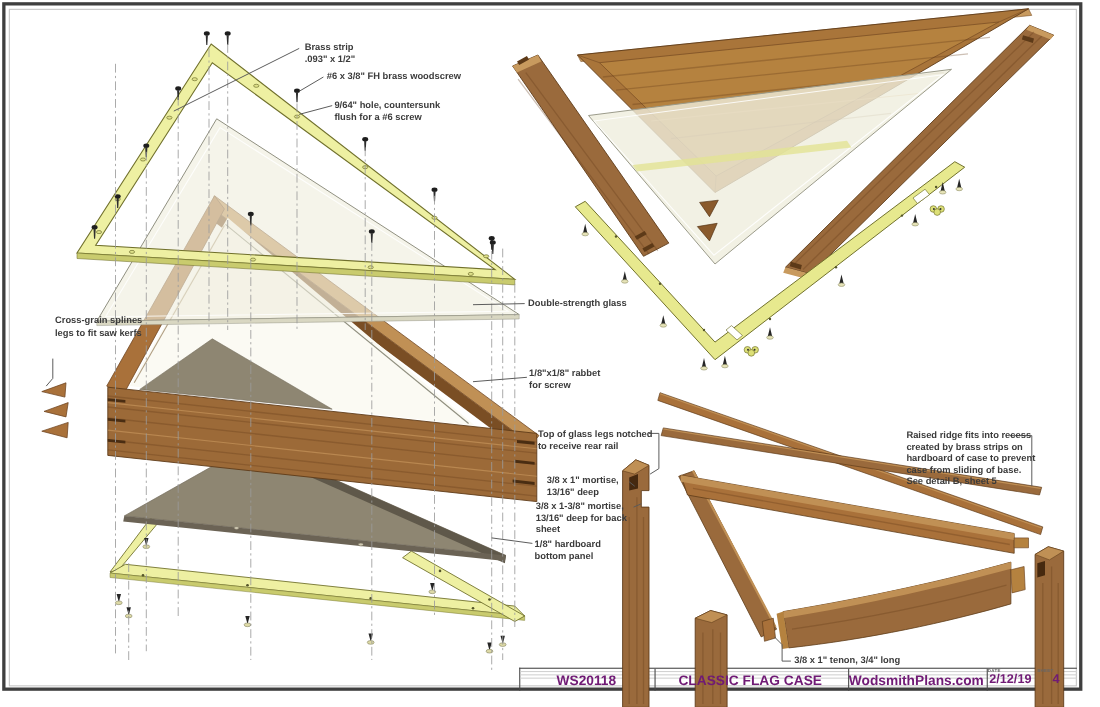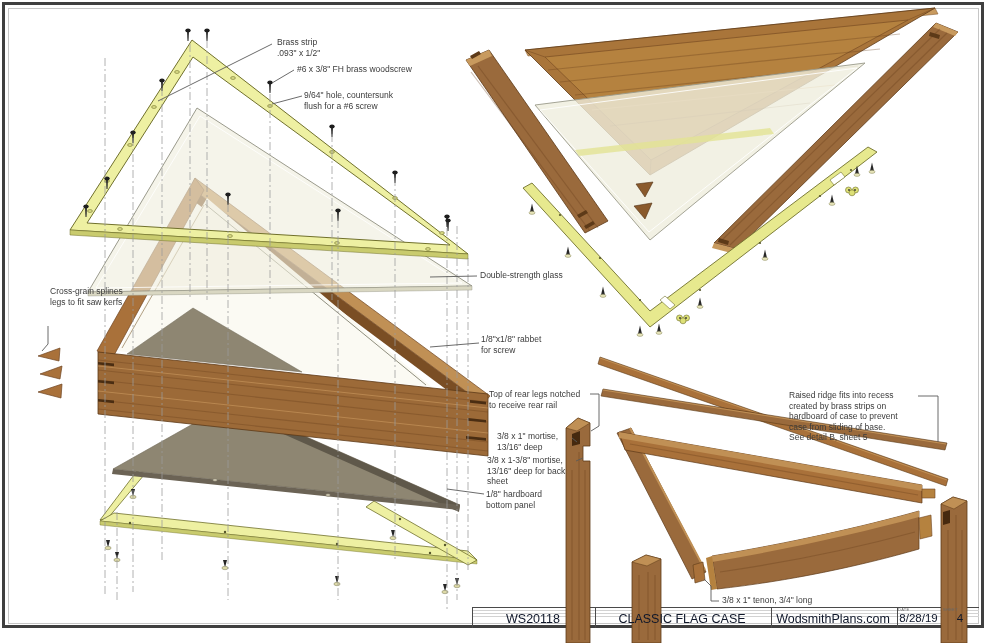--- a/index.html
+++ b/index.html
@@ -15,23 +15,23 @@
     border-top:1px solid #4a4a4a;border-left:1px solid #4a4a4a;box-sizing:border-box;}
   .tline{position:absolute;left:0;width:100%;height:1px;background:#d2d2d2;}
   .tsep{position:absolute;top:0;width:1px;height:100%;background:#4a4a4a;}
   
   svg.art{position:absolute;inset:0;z-index:2;pointer-events:none;}
   .ld{fill:none;stroke:#5a5a5a;stroke-width:.9;}
   .dd{stroke:#9b9b9b;stroke-width:.9;stroke-dasharray:8 3 2 3;}
   .g1{stroke:rgba(99,60,25,.32);stroke-width:1.2;fill:none;}
   .g2{stroke:rgba(214,164,104,.5);stroke-width:1;fill:none;}
   
-  .layer2{position:absolute;inset:0;z-index:3;}
+  .layer2{position:absolute;inset:0;z-index:3;font-weight:bold;}
   .callout{position:absolute;font-size:8.5px;line-height:10.6px;color:#3b3b3b;white-space:nowrap;}
-  .tcell{position:absolute;top:612px;font-size:12.5px;color:#0f172a;text-align:center;white-space:nowrap;}
+  .tcell{position:absolute;top:612px;font-size:12.5px;color:#701a75;text-align:center;white-space:nowrap;}
   .tsmall{position:absolute;font-size:4px;color:#666;letter-spacing:.3px;}
 </style>
 </head>
 <body>
 
 <div id="sheet">
 
   <div class="layer0">
     <div class="border-outer"></div>
     <div class="border-inner"></div>
@@ -344,48 +344,48 @@
     </div>
     <div class="callout" style="left:50px;top:286px">
       <div>Cross-grain splines</div>
       <div>legs to fit saw kerfs</div>
     </div>
     <div class="callout" style="left:481px;top:334px">
       <div>1/8"x1/8" rabbet</div>
       <div>for screw</div>
     </div>
     <div class="callout" style="left:489px;top:389px">
-      <div>Top of rear legs notched</div>
+      <div>Top of glass legs notched</div>
       <div>to receive rear rail</div>
     </div>
     <div class="callout" style="left:497px;top:431px">
       <div>3/8 x 1" mortise,</div>
       <div>13/16" deep</div>
     </div>
     <div class="callout" style="left:487px;top:455px">
       <div>3/8 x 1-3/8" mortise,</div>
       <div>13/16" deep for back</div>
       <div>sheet</div>
     </div>
     <div class="callout" style="left:486px;top:489px">
       <div>1/8" hardboard</div>
       <div>bottom panel</div>
     </div>
-    <div class="callout" style="left:789px;top:390px">
+    <div class="callout" style="left:824px;top:390px">
       <div>Raised ridge fits into recess</div>
       <div>created by brass strips on</div>
       <div>hardboard of case to prevent</div>
       <div>case from sliding of base.</div>
       <div>See detail B, sheet 5</div>
     </div>
     <div class="callout" style="left:722px;top:595px">
       <div>3/8 x 1" tenon, 3/4" long</div>
     </div>
 
     <div class="tcell" style="left:472px;width:122px">WS20118</div>
     <div class="tcell" style="left:594px;width:176px">CLASSIC FLAG CASE</div>
     <div class="tcell" style="left:770px;width:126px">WodsmithPlans.com</div>
-    <div class="tcell" style="left:896px;width:45px;font-size:11.5px">8/28/19</div>
+    <div class="tcell" style="left:896px;width:45px;font-size:11.5px">2/12/19</div>
     <div class="tcell" style="left:941px;width:38px;font-size:11.5px">4</div>
     <div class="tsmall" style="left:898px;top:607px">DATE</div>
     <div class="tsmall" style="left:943px;top:607px">SHEET</div>
   </div>
 </div>
 
 </body></html>

